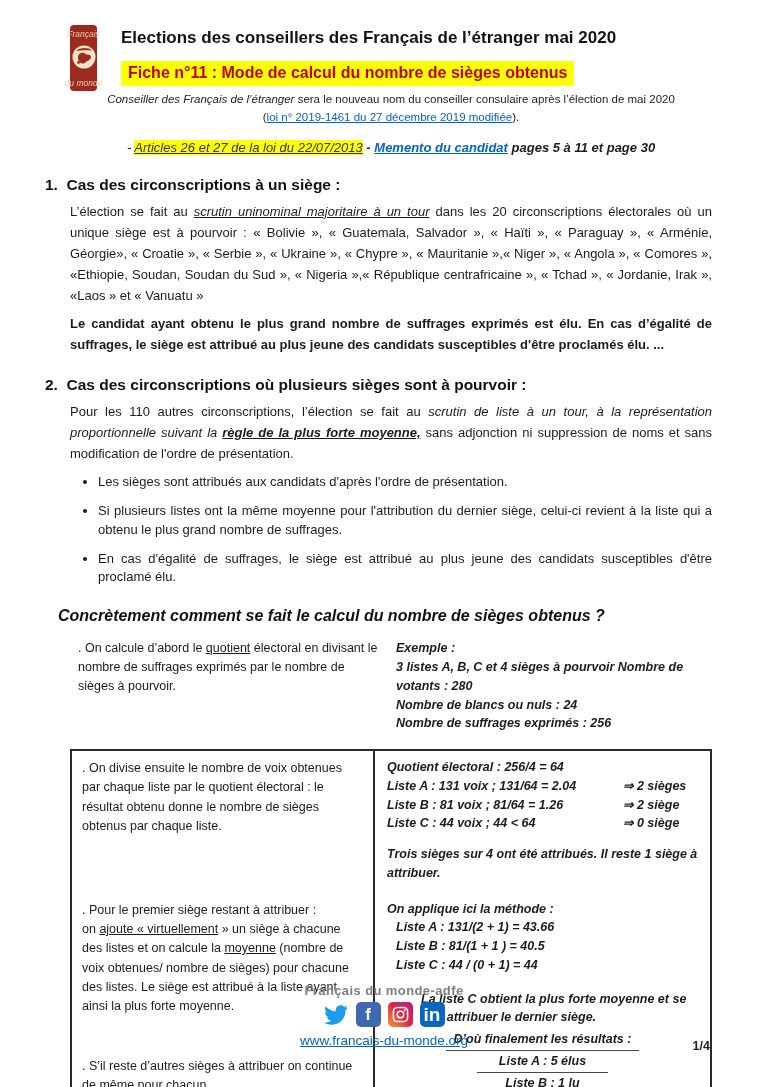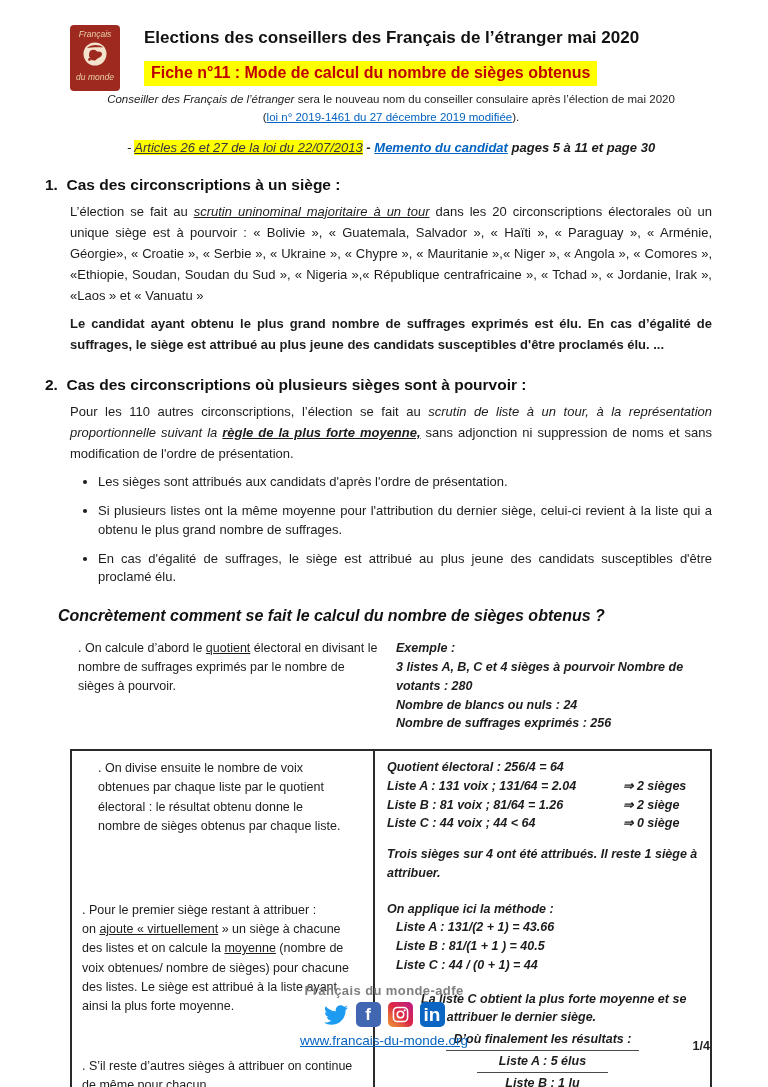--- a/index.html
+++ b/index.html
@@ -5,23 +5,23 @@
   html,body{margin:0;padding:0;background:#ffffff;}
   .page{
     width:768px;height:1087px;box-sizing:border-box;position:relative;
     background:#ffffff;overflow:hidden;
     padding:16px 56px 0 70px;
     font-family:"Liberation Sans",sans-serif;color:#1c1c1c;
   }
   
   .header{display:flex;align-items:flex-start;}
   .logo{
-    flex:none;width:50px;height:66px;margin-top:9px;border-radius:4px;
+    flex:none;width:27px;height:66px;margin-top:9px;border-radius:4px;
     background:#9e2a1f;color:#ecd0ad;display:flex;flex-direction:column;
-    align-items:center;padding:5px 2px 4px;box-sizing:border-box;
+    align-items:center;justify-content:space-between;padding:5px 2px 4px;box-sizing:border-box;
   }
   .logo .lg-txt{font-size:8.5px;line-height:1;white-space:nowrap;font-style:italic;}
   .titles{margin-left:24px;padding-top:12px;min-width:0;}
   .title{font-size:17px;font-weight:bold;white-space:nowrap;color:#111;}
   .subtitle{
     display:inline-block;margin-top:13px;padding:3px 7px 4px;
     background:#ffff00;color:#c00000;font-weight:bold;font-size:16px;white-space:nowrap;
   }
   
   .intro{text-align:center;font-size:11.5px;line-height:1.55;color:#222;}
@@ -41,21 +41,21 @@
   ul.bullets li{font-size:13px;line-height:1.45;margin-bottom:10px;text-align:justify;}
   
   .calc-heading{margin:20px 0 0 -12px;font-size:16px;font-weight:bold;font-style:italic;color:#111;}
   .calc-cols{display:flex;margin-top:14px;}
   .c-left{flex:none;width:300px;font-size:12.5px;line-height:1.5;margin-left:8px;}
   .c-right{flex:1;margin-left:18px;font-size:12.5px;line-height:1.5;font-weight:bold;font-style:italic;}
   
   .big-table{display:flex;margin-top:16px;border:2px solid #2a2a2a;min-height:294px;box-sizing:border-box;}
   .bt-left{flex:none;width:303px;box-sizing:border-box;border-right:2px solid #2a2a2a;
            padding:8px 10px;font-size:12.5px;line-height:1.55;}
-  .bt-left .p1{margin:0 16px 64px;}
+  .bt-left .p1{margin:0 0 64px;}
   .bt-left .p2{margin:0 0 40px;}
   .bt-right{flex:1;padding:7px 12px 8px;font-size:12.5px;line-height:1.5;font-weight:bold;font-style:italic;}
   .qrow{display:flex;}
   .q-calc{flex:none;width:236px;}
   .note{margin-top:12px;}
   .method{margin-top:17px;}
   .method-lines{margin-left:9px;}
   .conclusion{margin:15px 0 0 34px;max-width:272px;}
   .results-title{margin:3px auto 0;width:fit-content;padding:0 8px 1px;border-bottom:1px solid #4a4a4a;text-align:center;}
   .res-line{margin:1px auto 0;width:fit-content;padding:0 22px 1px;border-bottom:1px solid #4a4a4a;text-align:center;}

